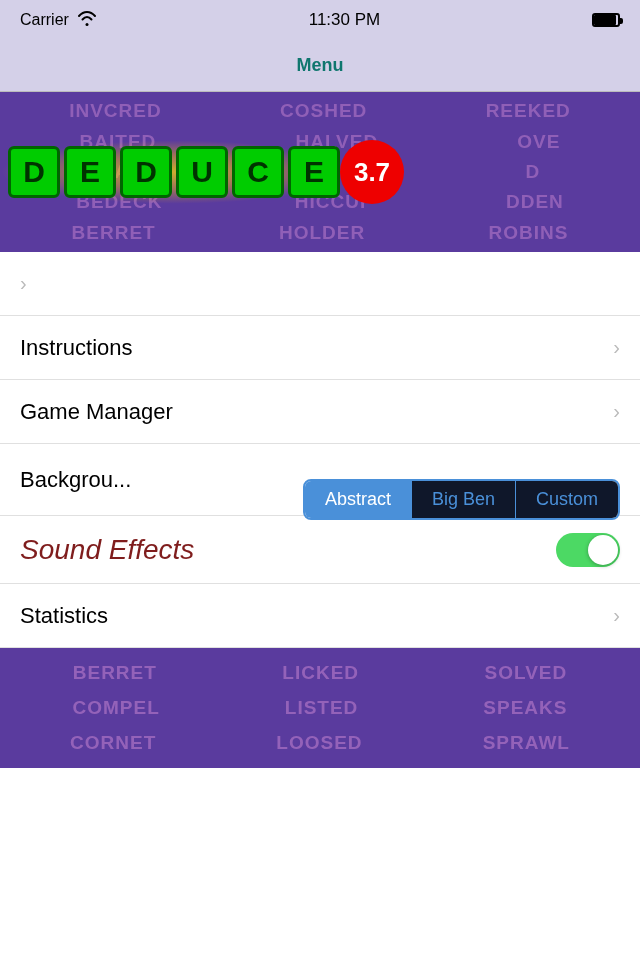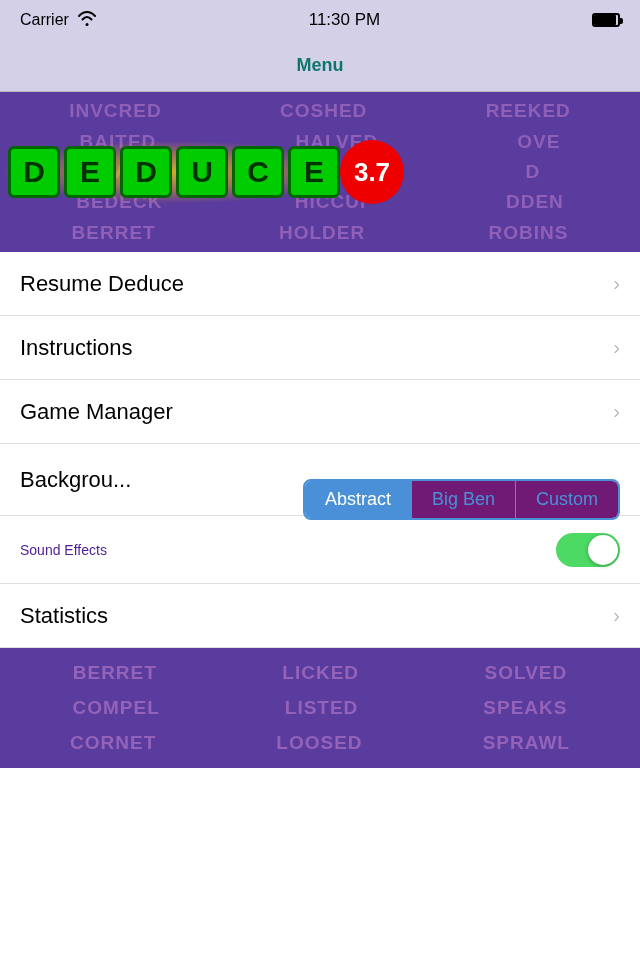--- a/index.html
+++ b/index.html
@@ -101,38 +101,38 @@
     .segmented-control {
       display: flex; margin-left: auto;
       border: 2px solid #4a90d9;
       border-radius: 8px;
       overflow: hidden;
       margin-top: 40px;
     }
     .seg-btn {
       padding: 8px 20px;
       font-size: 18px;
-      background: #701a75;
+      background: #0f172a;
       color: #4a90d9;
       border: none;
       border-right: 1px solid #4a90d9;
       cursor: pointer;
       font-family: inherit;
     }
     .seg-btn:last-child { border-right: none; }
     .seg-btn.active { background: #4a90d9; color: #fff; }
 
     
     .toggle-row {
       display: flex; align-items: center;
       padding: 0 20px;
       height: 68px;
       border-bottom: 1px solid #e0e0e0;
     }
-    .toggle-label { font-size: 14px; color: #4c1d95; flex: 1; }
+    .toggle-label { font-size: 28px; color: #7f1d1d; flex: 1; font-style: italic; }
     .toggle-switch {
       width: 64px; height: 34px;
       background: #4cd964;
       border-radius: 17px;
       position: relative;
       cursor: pointer;
     }
     .toggle-knob {
       position: absolute;
       right: 2px; top: 2px;
@@ -262,21 +262,20 @@
     </div>
     <div class="version-badge">
       <span>3.7</span>
     </div>
   </div>
 </div>
 
 <div class="menu-list">
 
   <div class="menu-item">
-    <span class="menu-label">Resume Deduce</span>
     <span class="chevron">›</span>
   </div>
 
   <div class="menu-item">
     <span class="menu-label">Instructions</span>
     <span class="chevron">›</span>
   </div>
 
   <div class="menu-item">
     <span class="menu-label">Game Manager</span>

